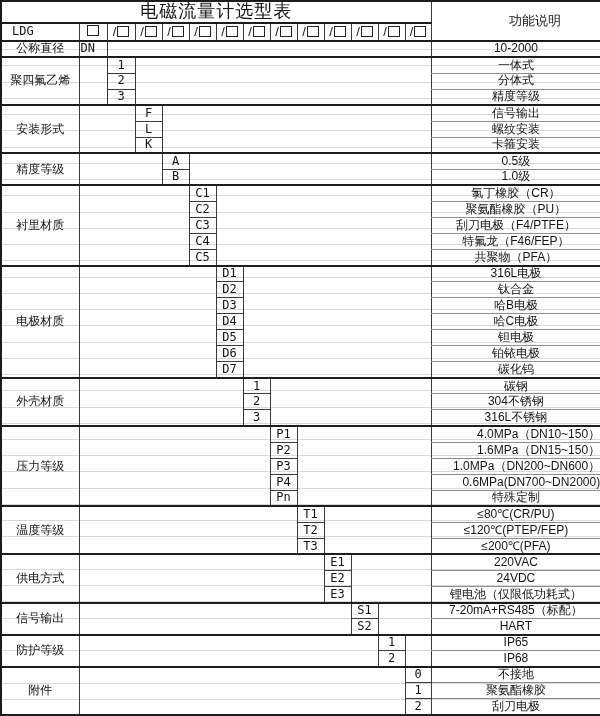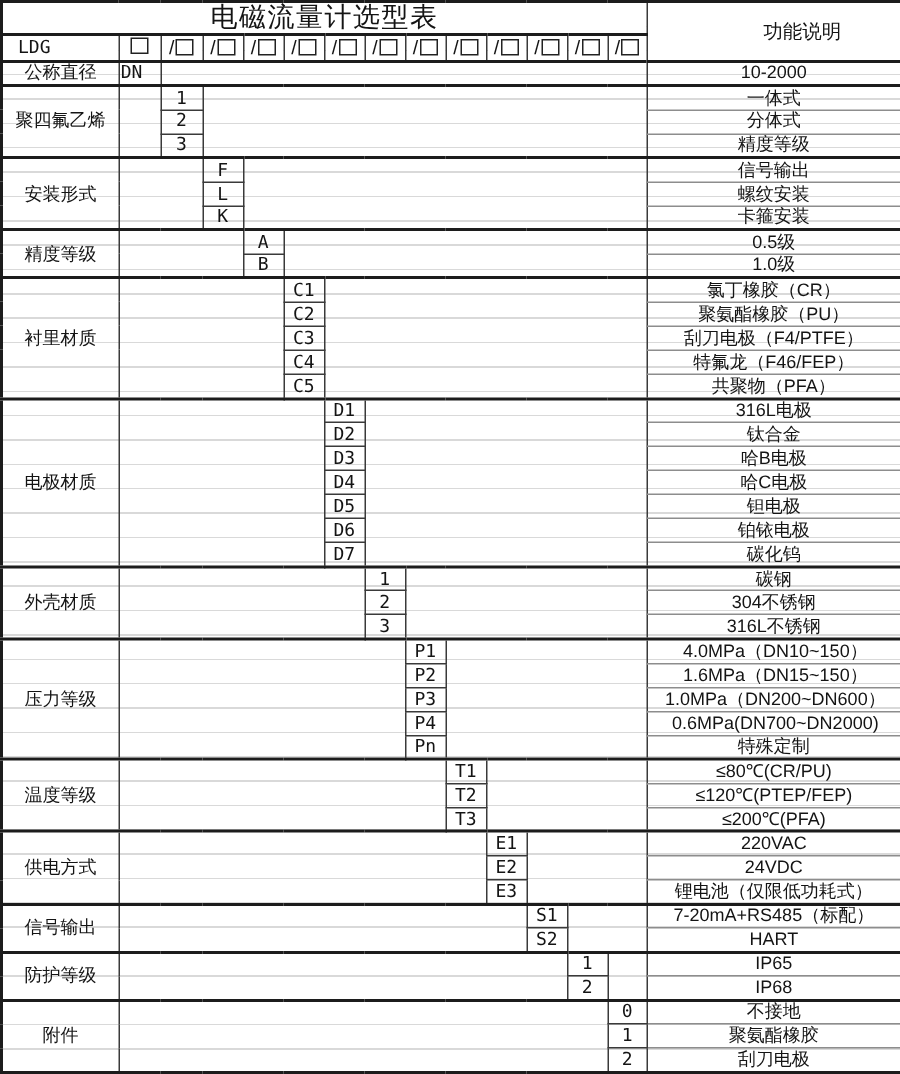--- a/index.html
+++ b/index.html
@@ -20,21 +20,21 @@
   tr.ro{height:16px;}
   .ttl{font-size:18px;letter-spacing:1px;background:#fff;text-align:center;}
   .fnh{border-left:1px solid #3a3a3a;border-bottom:2px solid #1c1c1c;font-size:13px;background:#fff;padding-left:38px;}
   .pfx{text-align:left;padding-left:10px;font-family:"DejaVu Sans Mono",monospace;background:#fff;}
   .hc{border:1px solid #3a3a3a;background:#fff;}
   .gs td{border-top:2px solid #1c1c1c;}
   .lc{border-right:1px solid #3a3a3a;}
   .cc{border:1px solid #3a3a3a;font-family:"DejaVu Sans Mono",monospace;}
   .cl{text-align:left;padding-left:1px;}
   .dc{border-left:1px solid #3a3a3a;border-bottom:1px solid #8d8d8d;text-align:center;}
-  .left{text-align:center;padding-left:2px;}
+  .left{text-align:right;padding-left:2px;}
   .bl{border:0;}
   .sq{display:inline-block;width:10px;height:9px;border:1px solid #222;vertical-align:-1px;background:#fff;}
   .sl{font-size:13px;margin-right:1px;}
 </style>
 </head>
 <body>
 
 <table class="sel">
 <colgroup>
   <col style="width:78px">

